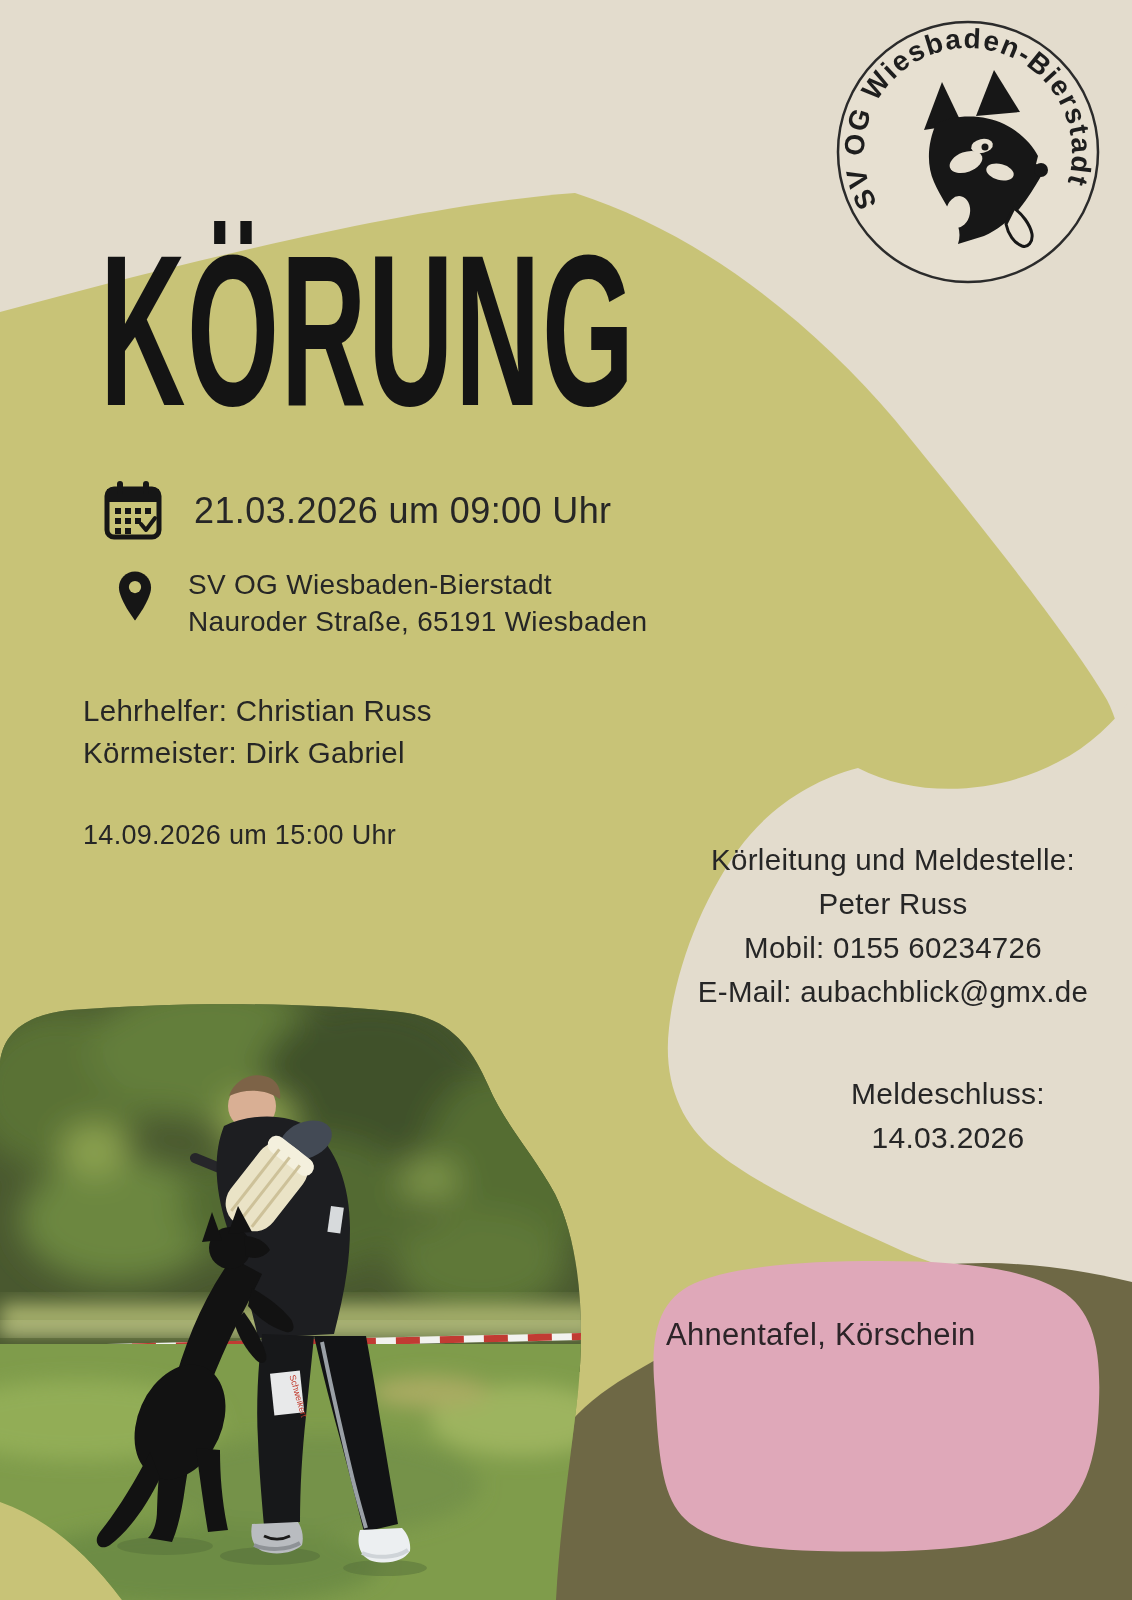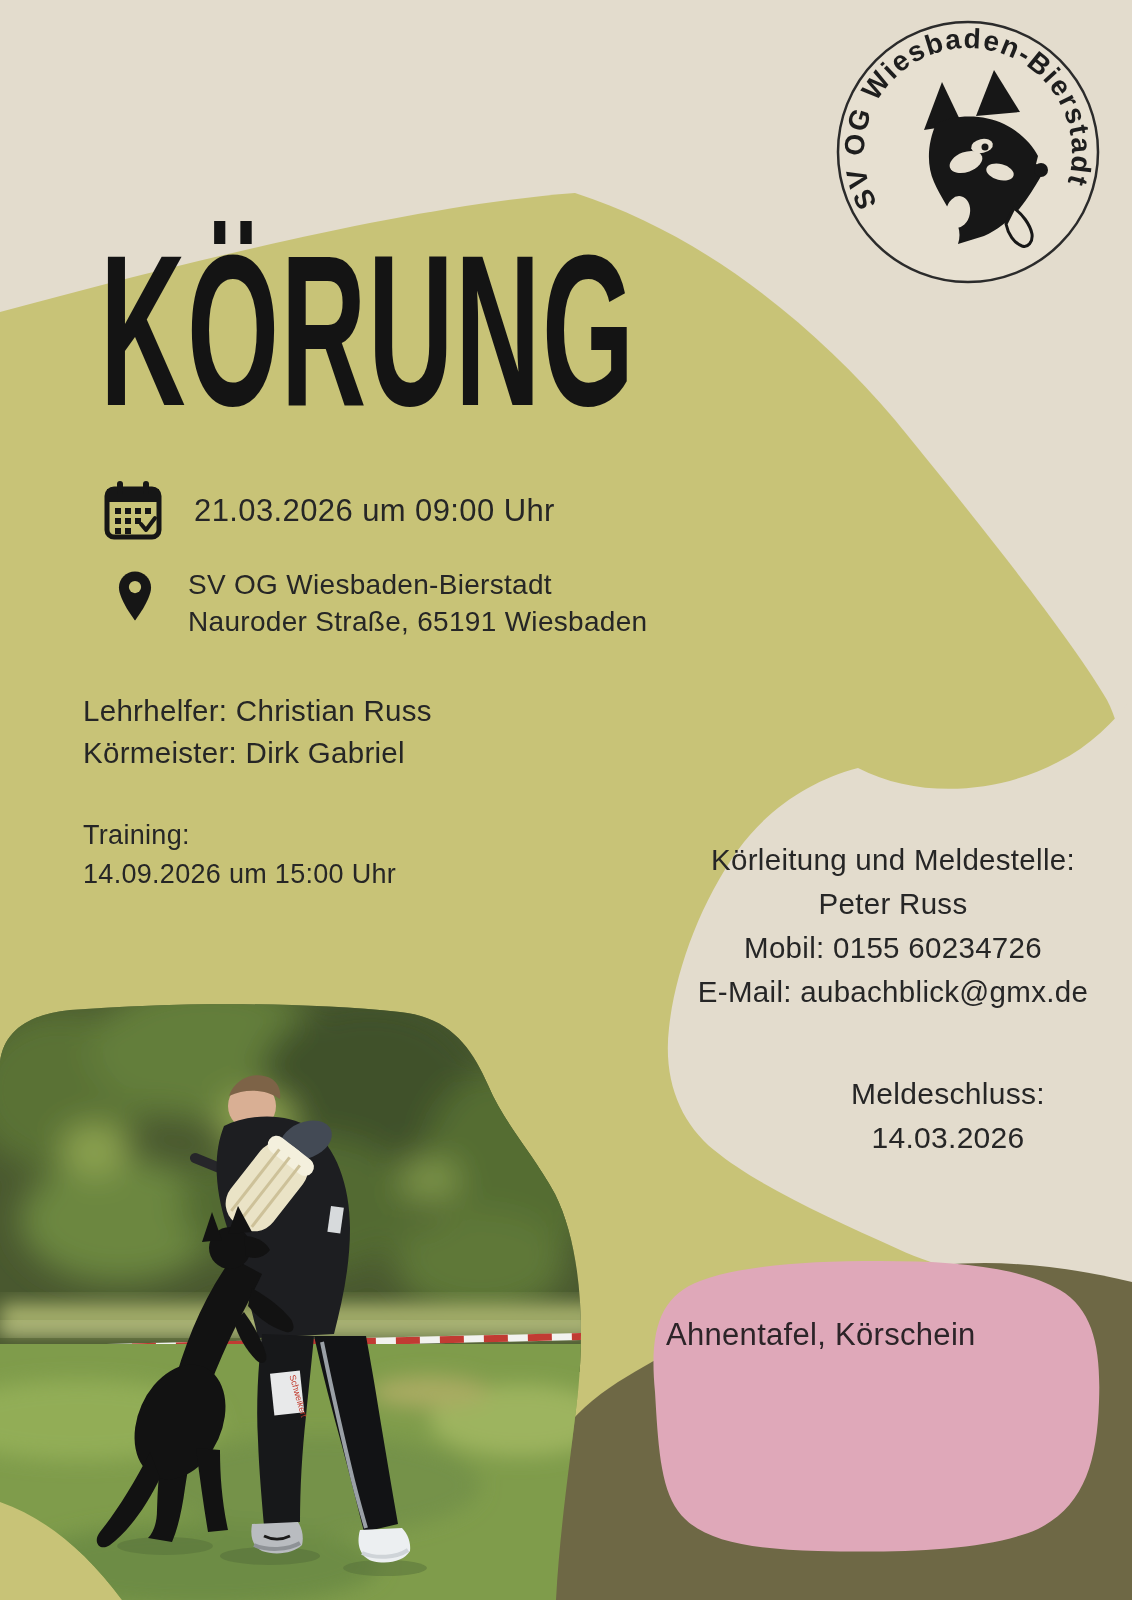--- a/index.html
+++ b/index.html
@@ -9,21 +9,21 @@
     font-family:"Liberation Sans",sans-serif;margin:0 auto;
   }
   .bg{position:absolute;inset:0;}
   .abs{position:absolute;}
   .title{
     left:100px;top:206px;font-size:148px;font-weight:700;letter-spacing:2px;
     color:#141414;transform:scale(0.80,1.46);transform-origin:0 0;white-space:nowrap;
   }
   .row{display:flex;align-items:center;}
   .date-row{left:104px;top:480px;gap:32px;}
-  .date-text{font-size:31px;letter-spacing:.4px;text-align:center;}
+  .date-text{font-size:36px;letter-spacing:.4px;text-align:center;}
   .loc-row{left:118px;top:566px;gap:36px;align-items:flex-start;}
   .loc-text{font-size:28px;line-height:37px;letter-spacing:.3px;}
   .officials{left:83px;top:690px;font-size:29.5px;line-height:42px;letter-spacing:.3px;}
   .training{left:83px;top:816px;font-size:27px;line-height:39px;letter-spacing:.3px;}
   .contact{left:648px;top:838px;width:490px;text-align:center;font-size:29.5px;line-height:44px;letter-spacing:.3px;}
   .deadline{left:758px;top:1072px;width:380px;text-align:center;font-size:30px;line-height:44px;letter-spacing:.3px;}
   .requirements{left:666px;top:1310px;width:424px;text-align:left;font-size:31px;line-height:50px;letter-spacing:.3px;color:#2c2428;}
   .logo-wrap{left:832px;top:16px;width:272px;height:272px;}
 </style>
 </head>
@@ -207,21 +207,20 @@
       <div>Nauroder Straße, 65191 Wiesbaden</div>
     </div>
   </div>
 
   <div class="abs officials">
     <div>Lehrhelfer: Christian Russ</div>
     <div>Körmeister: Dirk Gabriel</div>
   </div>
 
   <div class="abs training">
-    <div>Training:</div>
     <div>14.09.2026 um 15:00 Uhr</div>
   </div>
 
   <div class="abs contact">
     <div>Körleitung und Meldestelle:</div>
     <div>Peter Russ</div>
     <div>Mobil: 0155 60234726</div>
     <div>E-Mail: aubachblick@gmx.de</div>
   </div>
 

